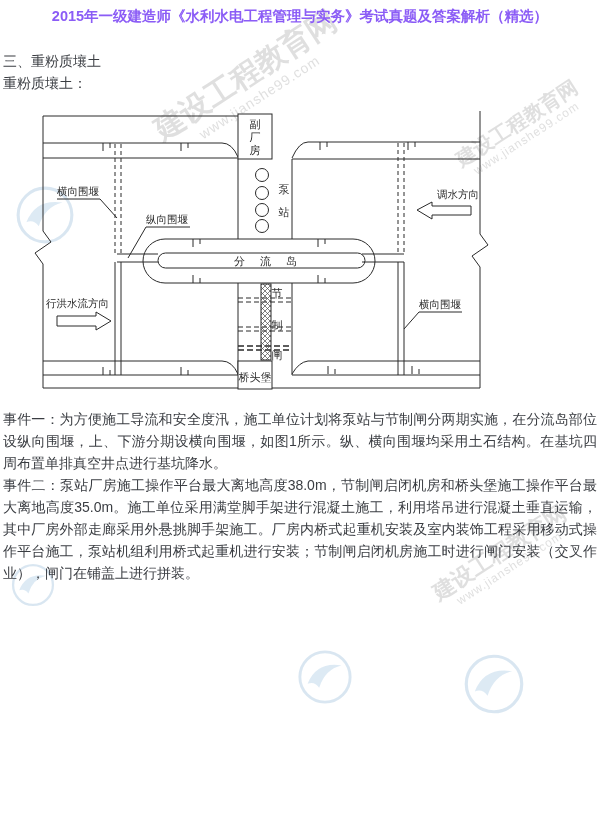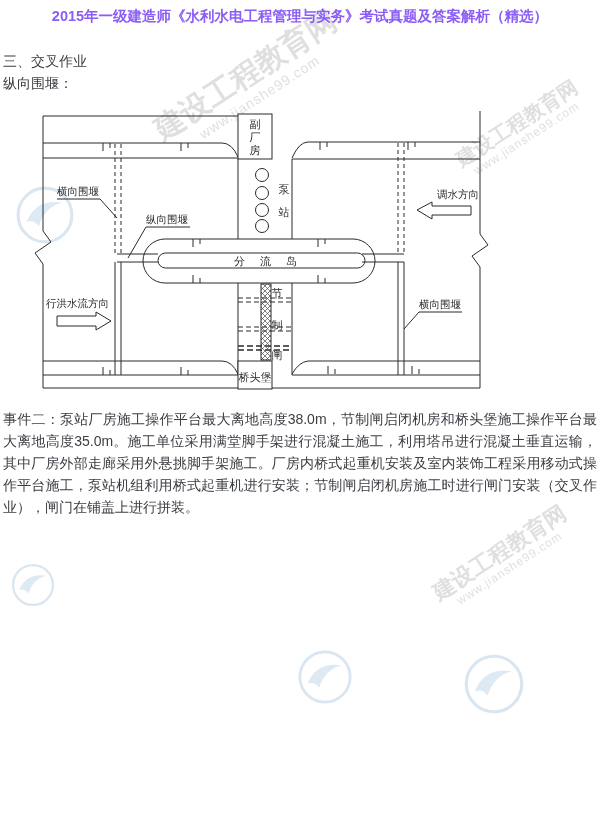--- a/index.html
+++ b/index.html
@@ -61,22 +61,22 @@
     <circle cx="30" cy="30" r="26" fill="none" stroke="#b5cfe4" stroke-width="3"></circle>
     <path d="M12,37 Q21,14 47,18 Q30,22 24,41 Q19,34 12,37 Z" fill="#bdd6ea"></path>
   </svg>
 <svg class="logo" style="left:462px;top:652px" width="64" height="64" viewBox="0 0 60 60">
     <circle cx="30" cy="30" r="26" fill="none" stroke="#b5cfe4" stroke-width="3"></circle>
     <path d="M12,37 Q21,14 47,18 Q30,22 24,41 Q19,34 12,37 Z" fill="#bdd6ea"></path>
   </svg>
 
 <div class="content">
   <h1 class="title">2015年一级建造师《水利水电工程管理与实务》考试真题及答案解析（精选）</h1>
-  <p class="sec">三、交叉作业</p>
-  <p>纵向围堰：</p>
+  <p class="sec">三、重粉质壤土</p>
+  <p>重粉质壤土：</p>
 
   <svg class="diagram" width="600" height="300" viewBox="0 258 600 300">
     <defs>
       <pattern id="xhatch" width="5" height="5" patternUnits="userSpaceOnUse">
         <path d="M0,0L5,5M5,0L0,5" stroke="#4a4a4a" stroke-width="0.7"></path>
       </pattern>
     </defs>
 
     <g stroke="#2a2a2a" stroke-width="1" fill="none">
       <path d="M43,270 L43,385 L51,396 L35,407 L43,418 L43,542"></path>
@@ -155,14 +155,15 @@
     <text x="277" y="513" text-anchor="middle">闸</text>
     <text x="255" y="535" text-anchor="middle" font-size="10">桥头堡</text>
 
     <text class="lbl" x="57" y="349">横向围堰</text>
     <text class="lbl" x="146" y="377">纵向围堰</text>
     <text class="lbl" x="437" y="352">调水方向</text>
     <text class="lbl" x="46" y="461">行洪水流方向</text>
     <text class="lbl" x="419" y="462">横向围堰</text>
   </svg>
 
+  <p>事件一：为方便施工导流和安全度汛，施工单位计划将泵站与节制闸分两期实施，在分流岛部位设纵向围堰，上、下游分期设横向围堰，如图1所示。纵、横向围堰均采用土石结构。在基坑四周布置单排真空井点进行基坑降水。</p>
   <p>事件二：泵站厂房施工操作平台最大离地高度38.0m，节制闸启闭机房和桥头堡施工操作平台最大离地高度35.0m。施工单位采用满堂脚手架进行混凝土施工，利用塔吊进行混凝土垂直运输，其中厂房外部走廊采用外悬挑脚手架施工。厂房内桥式起重机安装及室内装饰工程采用移动式操作平台施工，泵站机组利用桥式起重机进行安装；节制闸启闭机房施工时进行闸门安装（交叉作业），闸门在铺盖上进行拼装。</p>
 </div>
 
 </body></html>

